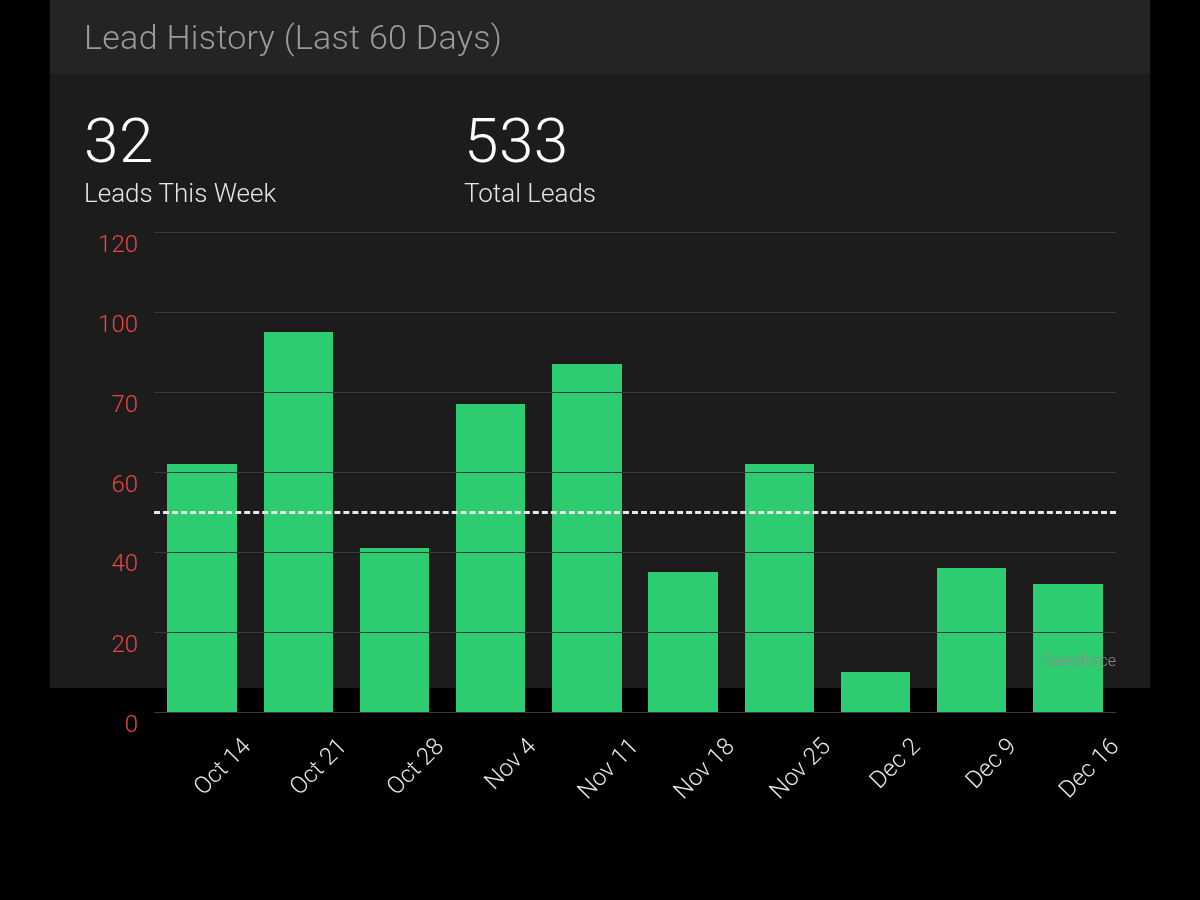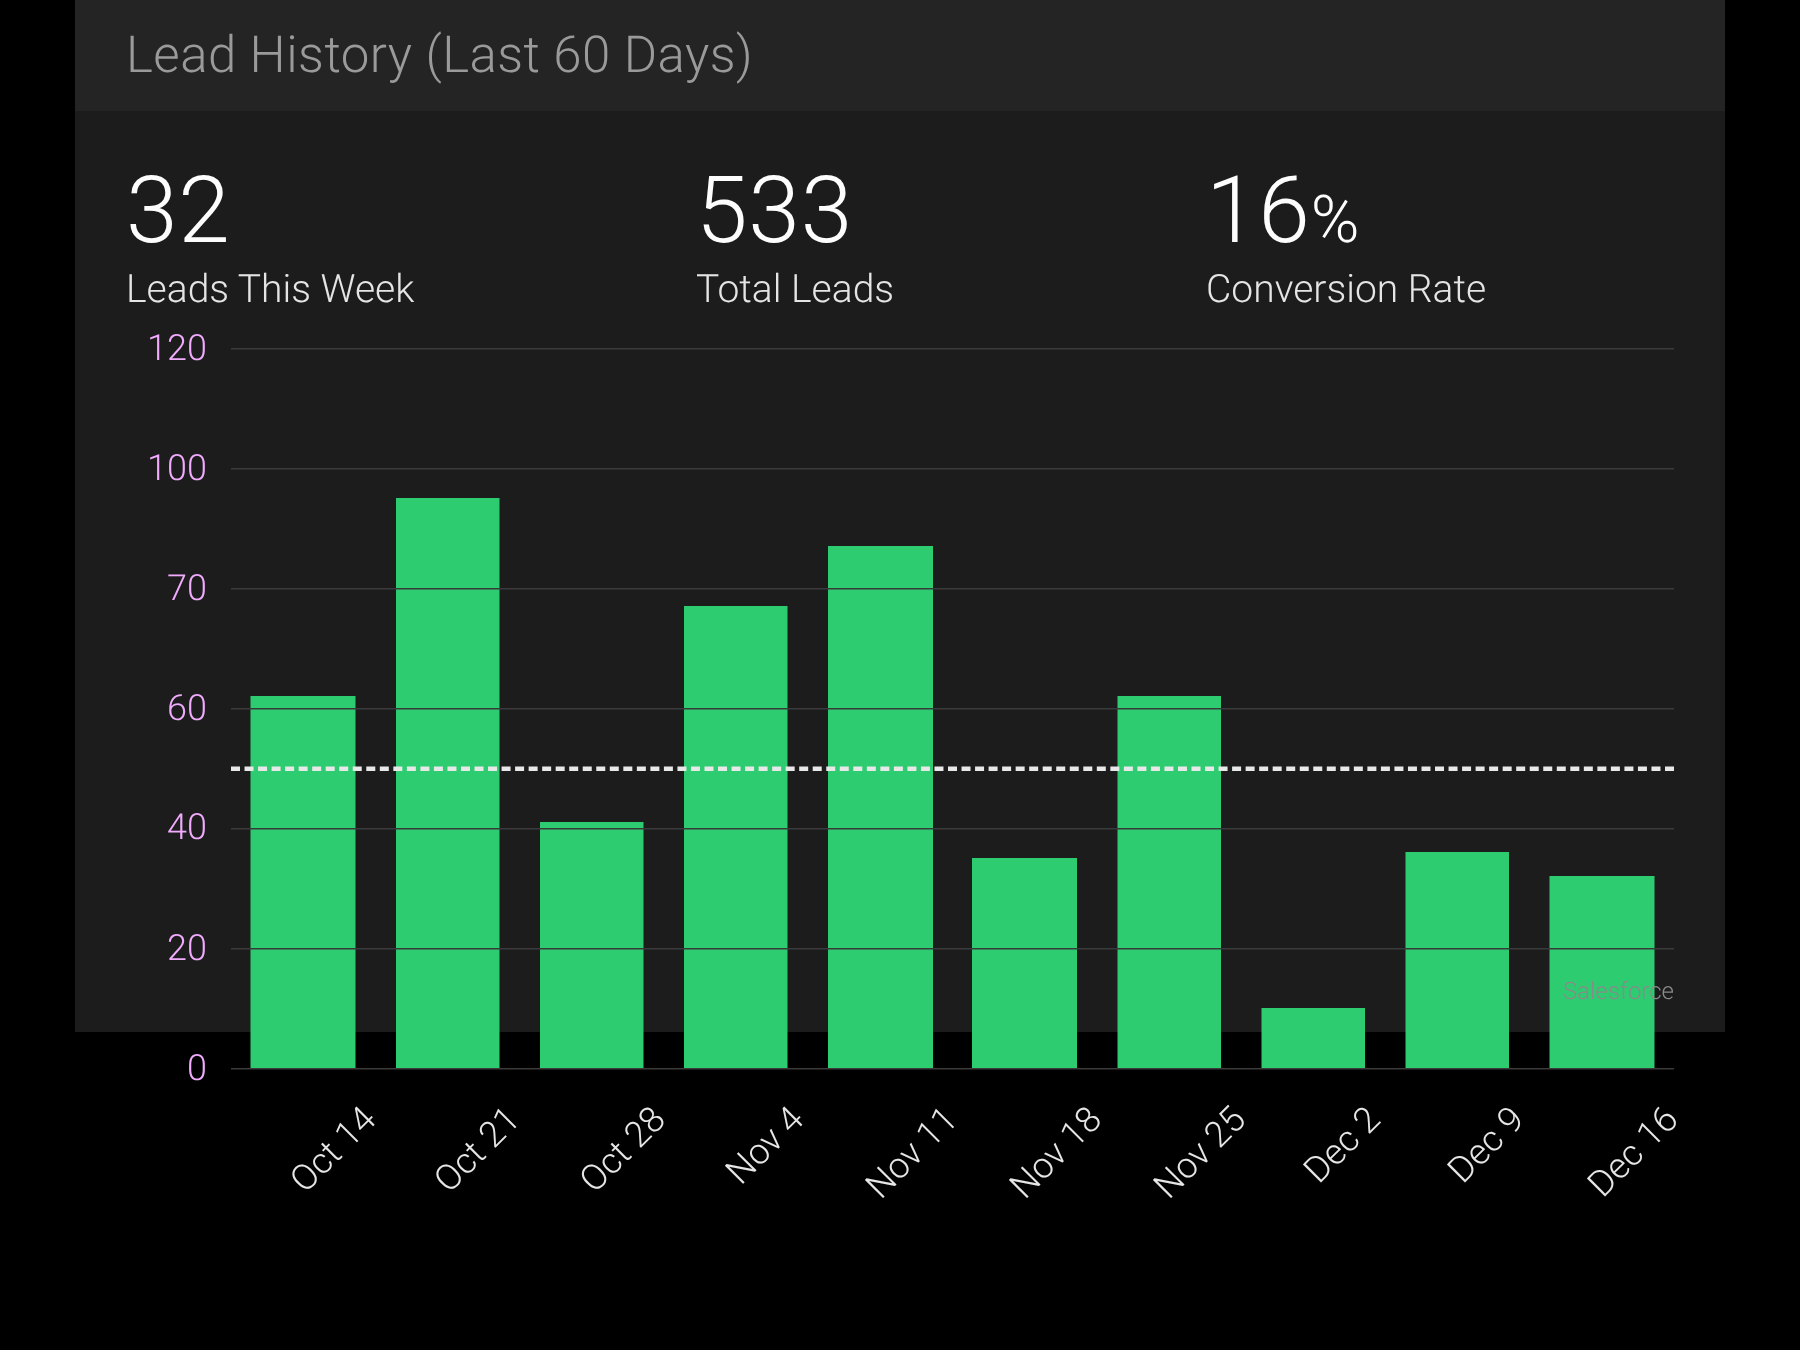--- a/index.html
+++ b/index.html
@@ -55,24 +55,25 @@
   }
   .yaxis {
     position: absolute;
     left: 0; top: 0;
     width: 68px;
   }
   .ylabel {
     position: absolute;
     right: 0;
     transform: translateY(-50%);
-    color: #f0abfc;
+    color: #ef4444;
     font-size: 24px;
     font-weight: 300;
     text-align: right;
+    margin-top: 12px;
   }
   .plot {
     position: absolute;
     left: 84px; right: 0; top: 0;
     height: 480px;
   }
   .gridline {
     position: absolute;
     left: 0; right: 0;
     height: 0;
@@ -141,24 +142,20 @@
   </div>
 
   <div class="metrics">
     <div class="metric m0">
       <div class="value">32</div>
       <div class="label">Leads This Week</div>
     </div>
     <div class="metric m1">
       <div class="value">533</div>
       <div class="label">Total Leads</div>
-    </div>
-    <div class="metric m2">
-      <div class="value"><span>16</span><span class="pct">%</span></div>
-      <div class="label">Conversion Rate</div>
     </div>
   </div>
 
   <div class="chart-wrap">
     <div class="yaxis" id="yaxis">
         <div class="ylabel" style="top: 480px;">0</div>
         <div class="ylabel" style="top: 400px;">20</div>
         <div class="ylabel" style="top: 319px;">40</div>
         <div class="ylabel" style="top: 240px;">60</div>
         <div class="ylabel" style="top: 160px;">70</div>

